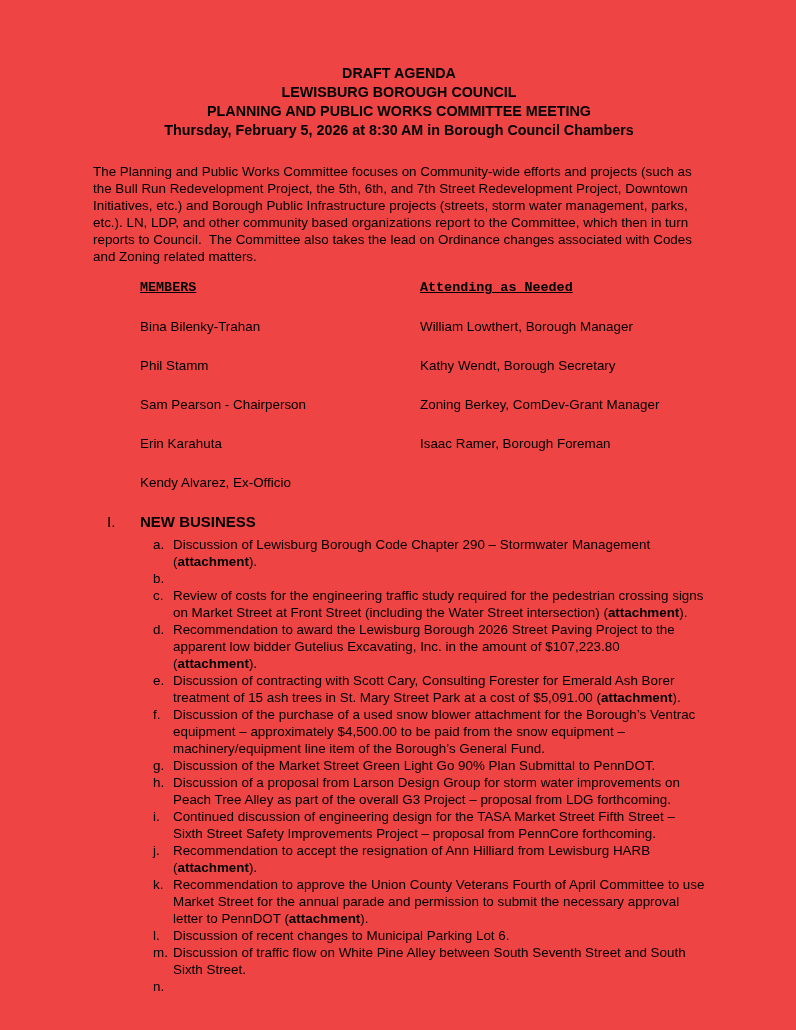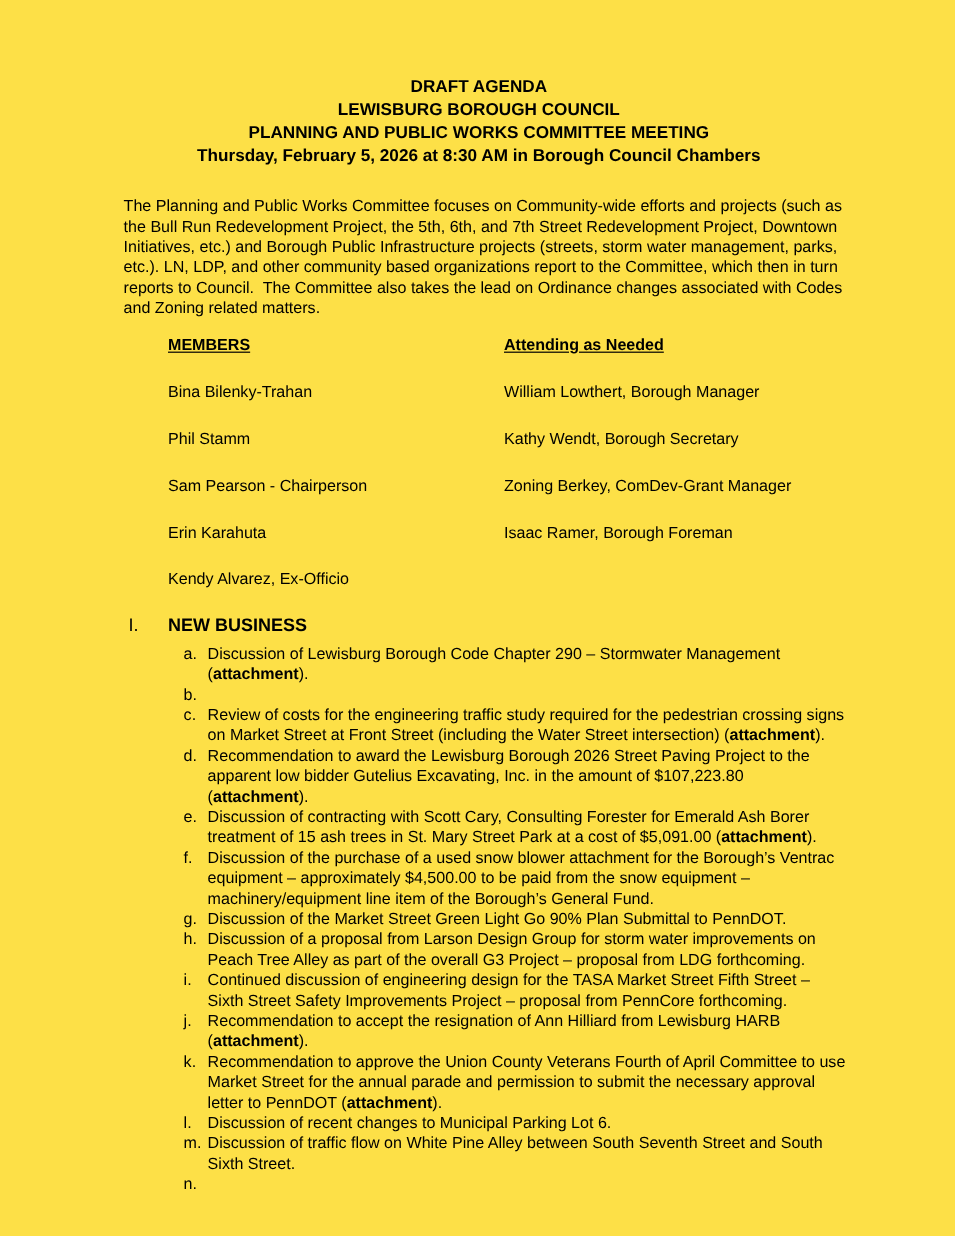--- a/index.html
+++ b/index.html
@@ -10,48 +10,49 @@
     color: #000000;
     font-family: "Liberation Sans", sans-serif;
     -webkit-font-smoothing: antialiased;
     overflow: hidden;
   }
   .page {
     box-sizing: border-box;
     width: 796px;
     height: 1030px;
     padding: 64px 89px 0 91px;
-    background: #fde047;
+    background: #ef4444;
   }
   
   .title-block {
     text-align: center;
     font-weight: bold;
     font-size: 14.3px;
     line-height: 19px;
   }
   
   .intro {
-    margin: 23px 0 0 12px;
+    margin: 23px 0 0 2px;
     font-size: 13.4px;
     line-height: 17px;
     width: 617px;
   }
   
   .columns {
     display: flex;
     margin: 14px 0 0 49px;
     font-size: 13.4px;
     line-height: 18px;
   }
   .col-members { width: 280px; flex: 0 0 280px; }
   .col-attending { flex: 1; }
   .col-heading {
     font-weight: bold;
     text-decoration: underline;
+    font-family: Liberation Mono, monospace;
   }
   .name-list { list-style: none; margin: 0; padding: 0; }
   .name-list li { line-height: 18px; margin-top: 21px; }
   
   .business { margin-top: 21px; }
   .business-heading {
     font-size: 15px;
     line-height: 18px;
   }
   .numeral {

